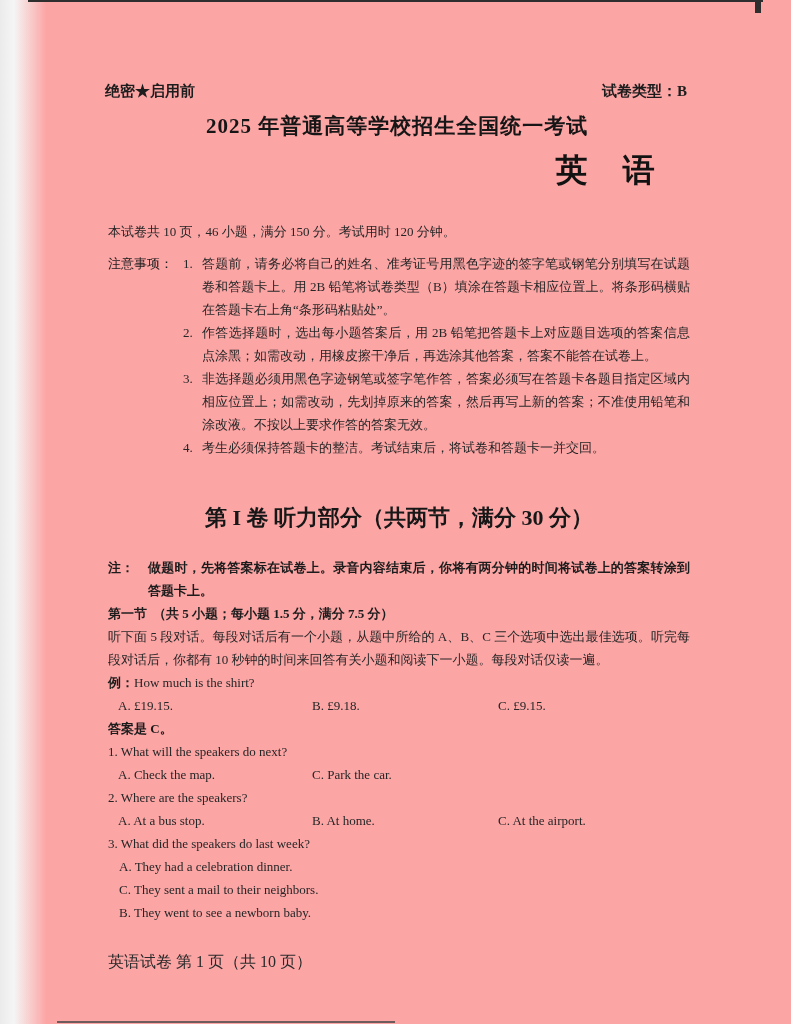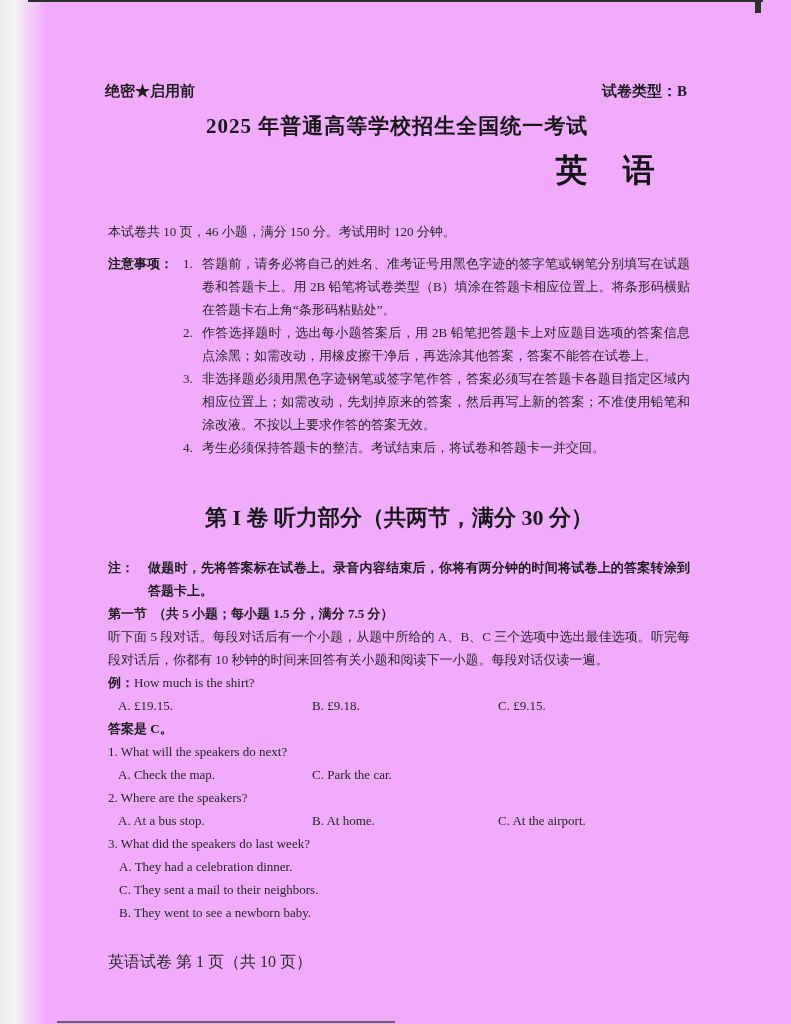--- a/index.html
+++ b/index.html
@@ -1,20 +1,20 @@
 <!DOCTYPE html>
 <html><head>
 <meta charset="utf-8">
 <style>
   html,body { margin:0; padding:0; background:#e9e9e9; }
   .page {
     position:relative;
     width:791px; height:1024px;
     margin:0 auto;
-    background:#f0abfc;
+    background:#fca5a5;
     overflow:hidden;
     font-family:"Liberation Serif","DejaVu Serif",serif;
     color:#262626;
   }
   .left-edge-shade {
     position:absolute; left:0; top:0; width:46px; height:100%;
     background:linear-gradient(90deg,#ebebeb 0,#f5f5f5 14px,rgba(252,252,252,0) 46px);
   }
   .scan-top-line { position:absolute; left:28px; top:0; width:735px; height:2px; background:#2e2e2e; }
   .scan-top-right-tick { position:absolute; left:755px; top:0; width:6px; height:13px; background:#2e2e2e; }
@@ -33,21 +33,21 @@
   .title-subject {
     position:absolute; left:104px; top:150px; width:586px;
     text-align:right; font-size:32px; font-weight:bold; color:#121212;
     letter-spacing:1.1em; padding-left:1.1em; box-sizing:border-box; line-height:40px;
   }
 
   .body-block { position:absolute; left:108px; width:582px; font-size:13px; line-height:23px; }
   .intro-notices { top:220px; }
   .intro-line { text-align:justify; }
   .notices-wrap { position:relative; margin-top:9px; }
-  .notices-label { position:absolute; left:0; top:0; font-weight:bold; color:#1b1b1b; }
+  .notices-label { position:absolute; left:0; top:0; font-weight:normal; color:#1b1b1b; }
   .notice-list { margin-left:75px; }
   .notice-item { position:relative; padding-left:19px; text-align:justify; }
   .notice-num { position:absolute; left:0; top:0; }
 
   .section-heading {
     position:absolute; left:108px; top:505px; width:582px;
     text-align:center; font-size:22px; font-weight:bold; color:#171717;
     line-height:26px;
   }
 

